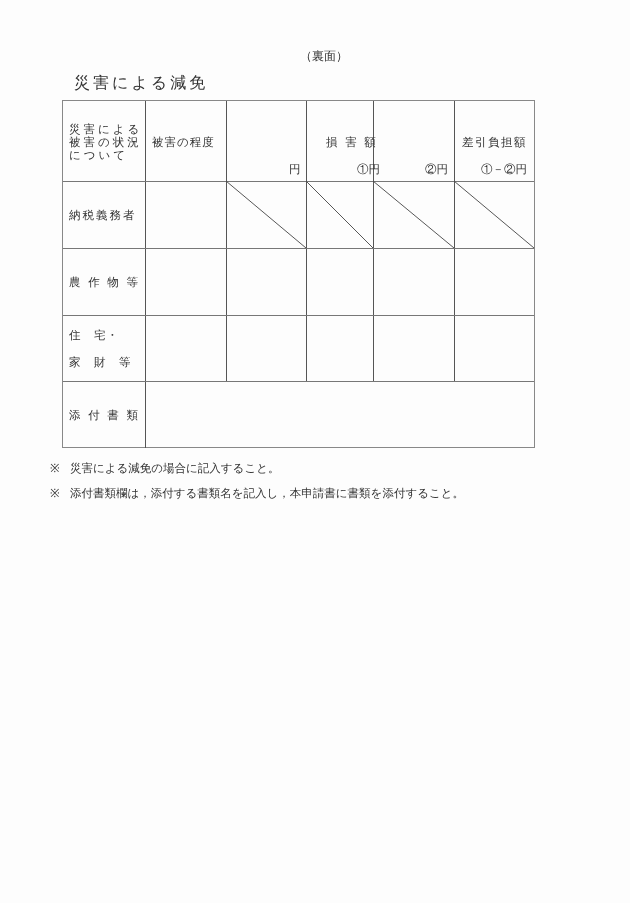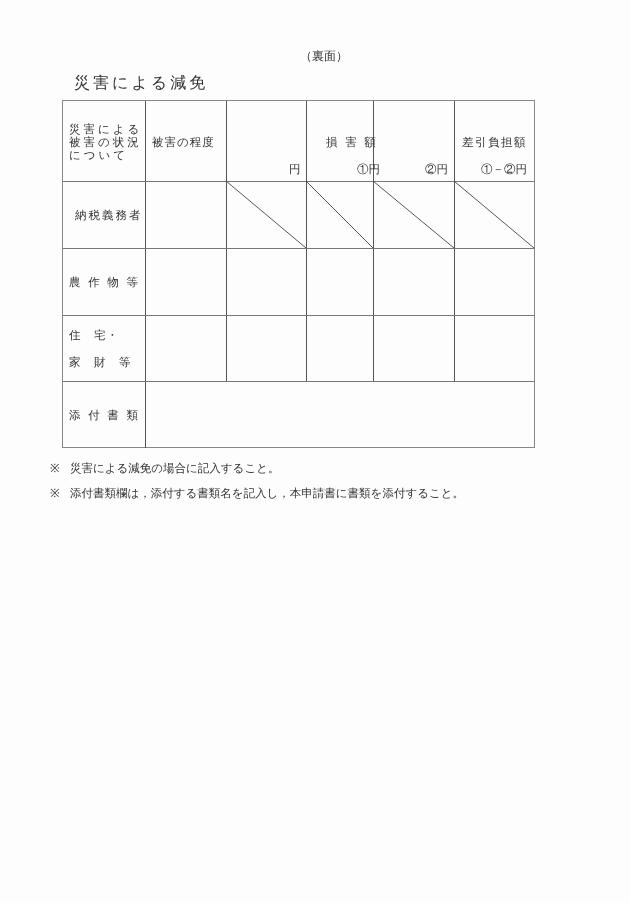--- a/index.html
+++ b/index.html
@@ -48,21 +48,21 @@
   <div class="cell-text" style="left:226px; top:62px;">円</div>
 
   <div class="cell-text" style="left:263px; top:35px; letter-spacing:2px;">損 害 額</div>
   <div class="cell-text" style="left:282px; top:62px;margin-left:12px;">①円</div>
 
   <div class="cell-text" style="left:362px; top:62px;">②円</div>
 
   <div class="cell-text" style="left:399px; top:35px; letter-spacing:1.5px;">差引負担額</div>
   <div class="cell-text" style="left:418px; top:62px;">①－②円</div>
 
-  <div class="cell-text" style="left:12px; top:108px; letter-spacing:2px;">納税義務者</div>
+  <div class="cell-text" style="left:6px; top:108px; letter-spacing:2px;">納税義務者</div>
   <svg class="diag" style="left:163px; top:80px;" width="309" height="68">
     <line x1="0" y1="0" x2="80" y2="67" stroke="#444" stroke-width="0.9"></line>
     <line x1="80" y1="0" x2="147" y2="67" stroke="#444" stroke-width="0.9"></line>
     <line x1="147" y1="0" x2="228" y2="67" stroke="#444" stroke-width="0.9"></line>
     <line x1="228" y1="0" x2="308" y2="67" stroke="#444" stroke-width="0.9"></line>
   </svg>
 
   <div class="cell-text" style="left:6px; top:175px; letter-spacing:2px;">農 作 物 等</div>
 
   <div class="cell-text" style="left:6px; top:228px; letter-spacing:1px;">

